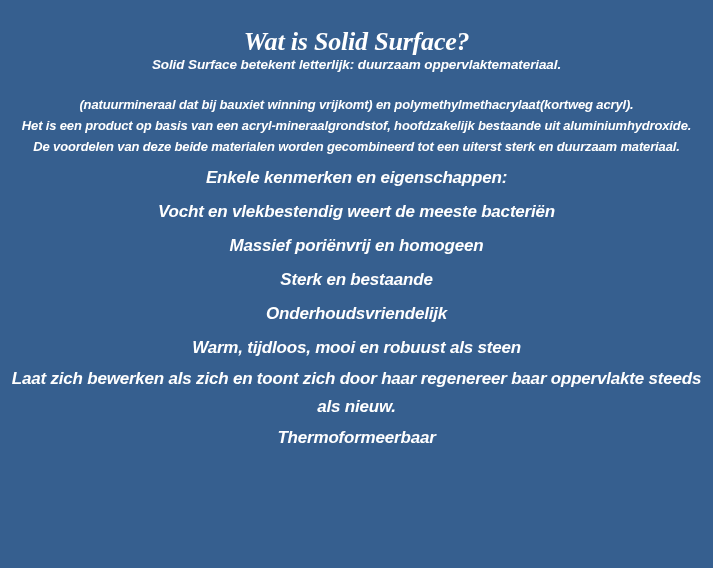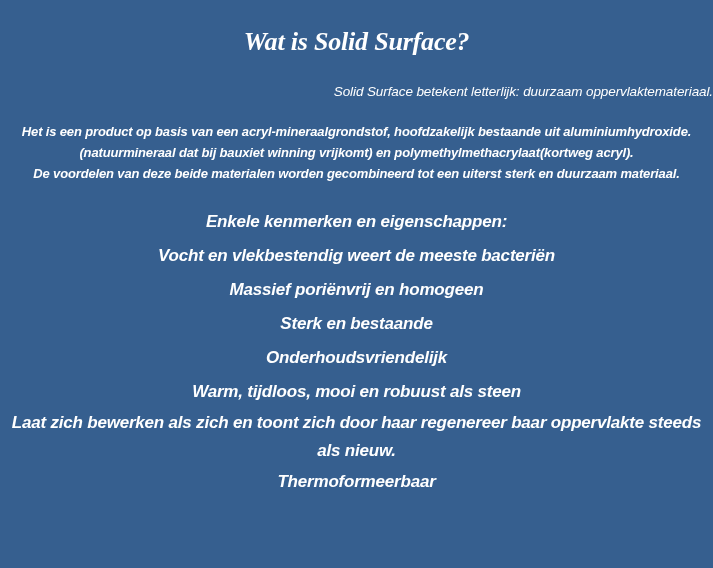--- a/index.html
+++ b/index.html
@@ -29,42 +29,41 @@
     font-style: italic;
     letter-spacing: -0.2px;
     text-align: center;
     margin-top: 26px;
     line-height: 1.2;
     width: 100%;
     font-family: Liberation Serif, serif;
   }
   .subtitle {
     font-size: 13.5px;
-    font-weight: normal;
+    font-weight: bold;
     font-style: italic;
-    text-align: right;
-    margin-top: 27px;
+    text-align: center;
     width: 100%;
     letter-spacing: -0.1px;
   }
   .body-block {
     margin-top: 22px;
     width: 100%;
     text-align: center;
   }
   .body-line {
     font-size: 13px;
     font-weight: bold;
     font-style: italic;
     line-height: 21px;
     letter-spacing: -0.15px;
     white-space: nowrap;
   }
   .features {
-    margin-top: 21px;
+    margin-top: 4px;
     width: 100%;
     text-align: center;
   }
   .feature {
     font-size: 17px;
     font-weight: bold;
     font-style: italic;
     line-height: 34px;
     letter-spacing: -0.2px;
     padding: 0 6px;
@@ -77,22 +76,22 @@
 </head>
 <body>
 
 <div class="slide">
 
   <div class="title">Wat is Solid Surface?</div>
 
   <div class="subtitle">Solid Surface betekent letterlijk: duurzaam oppervlaktemateriaal.</div>
 
   <div class="body-block">
+    <div class="body-line">(natuurmineraal dat bij bauxiet winning vrijkomt) en polymethylmethacrylaat(kortweg acryl).</div>
     <div class="body-line">Het is een product op basis van een acryl-mineraalgrondstof, hoofdzakelijk bestaande uit aluminiumhydroxide.</div>
-    <div class="body-line">(natuurmineraal dat bij bauxiet winning vrijkomt) en polymethylmethacrylaat(kortweg acryl).</div>
     <div class="body-line">De voordelen van deze beide materialen worden gecombineerd tot een uiterst sterk en duurzaam materiaal.</div>
   </div>
 
   <div class="features">
     <div class="feature">Enkele kenmerken en eigenschappen:</div>
     <div class="feature">Vocht en vlekbestendig weert de meeste bacteriën</div>
     <div class="feature">Massief poriënvrij en homogeen</div>
     <div class="feature">Sterk en bestaande</div>
     <div class="feature">Onderhoudsvriendelijk</div>
     <div class="feature">Warm, tijdloos, mooi en robuust als steen</div>

